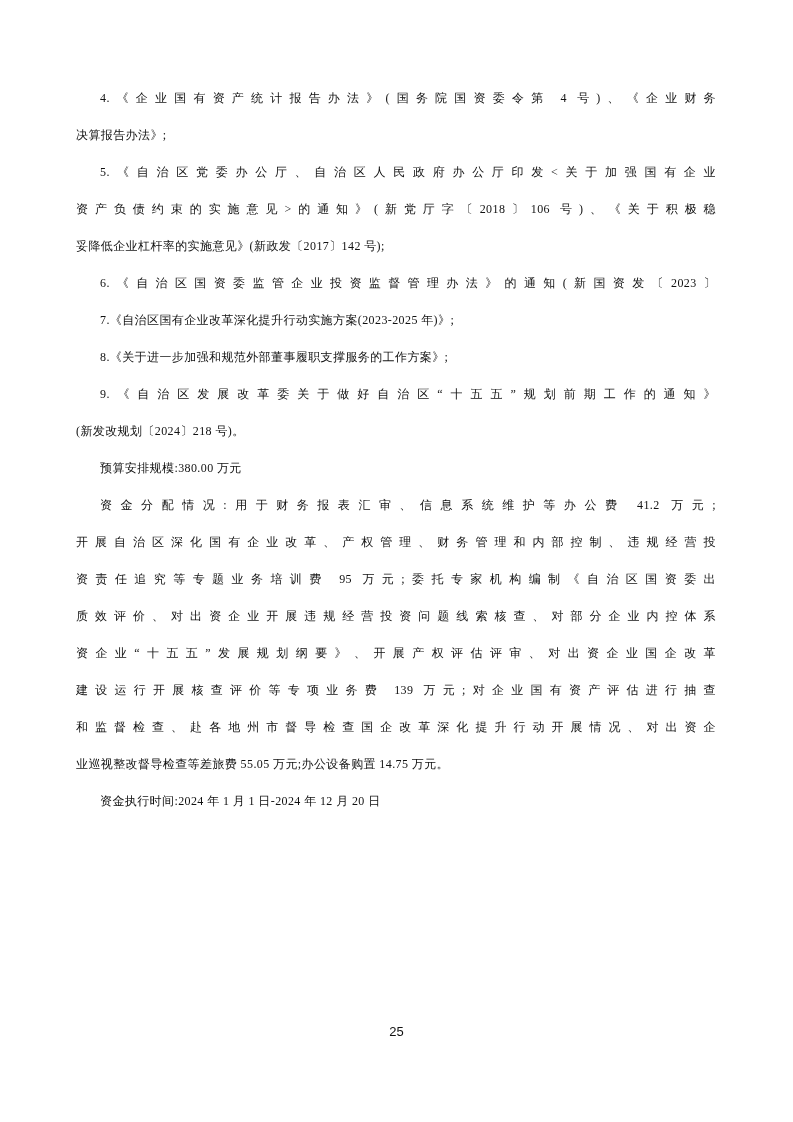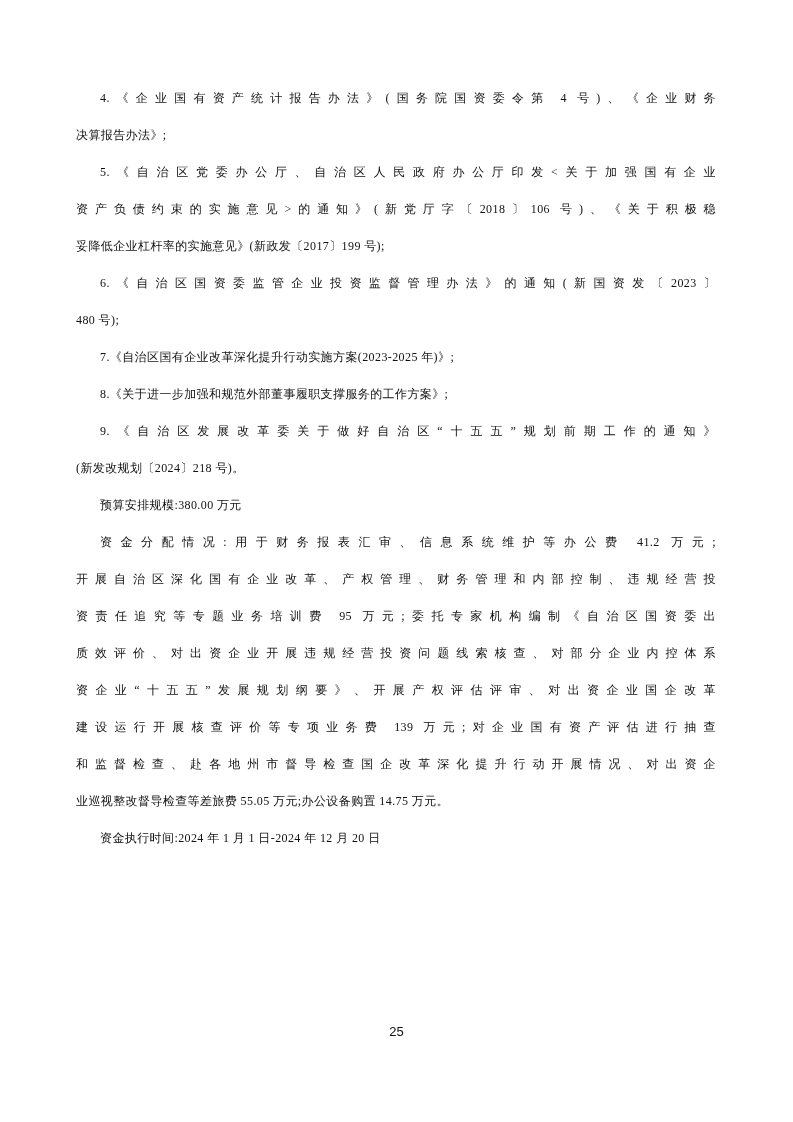--- a/index.html
+++ b/index.html
@@ -61,25 +61,24 @@
 
 <div class="page">
   <div class="doc-body">
       <div class="paragraph">
         <div class="text-line first">4.《企业国有资产统计报告办法》(国务院国资委令第 4 号)、《企业财务</div>
         <div class="text-line last">决算报告办法》;</div>
       </div>
       <div class="paragraph">
         <div class="text-line first">5.《自治区党委办公厅、自治区人民政府办公厅印发&lt;关于加强国有企业</div>
         <div class="text-line">资产负债约束的实施意见&gt;的通知》(新党厅字〔2018〕106 号)、《关于积极稳</div>
-        <div class="text-line last">妥降低企业杠杆率的实施意见》(新政发〔2017〕199 号);</div>
+        <div class="text-line last">妥降低企业杠杆率的实施意见》(新政发〔2017〕142 号);</div>
       </div>
       <div class="paragraph">
         <div class="text-line first">6.《自治区国资委监管企业投资监督管理办法》的通知(新国资发〔2023〕</div>
-        <div class="text-line last">480 号);</div>
       </div>
       <div class="paragraph">
         <div class="text-line first last">7.《自治区国有企业改革深化提升行动实施方案(2023-2025 年)》;</div>
       </div>
       <div class="paragraph">
         <div class="text-line first last">8.《关于进一步加强和规范外部董事履职支撑服务的工作方案》;</div>
       </div>
       <div class="paragraph">
         <div class="text-line first">9.《自治区发展改革委关于做好自治区“十五五”规划前期工作的通知》</div>
         <div class="text-line last">(新发改规划〔2024〕218 号)。</div>

